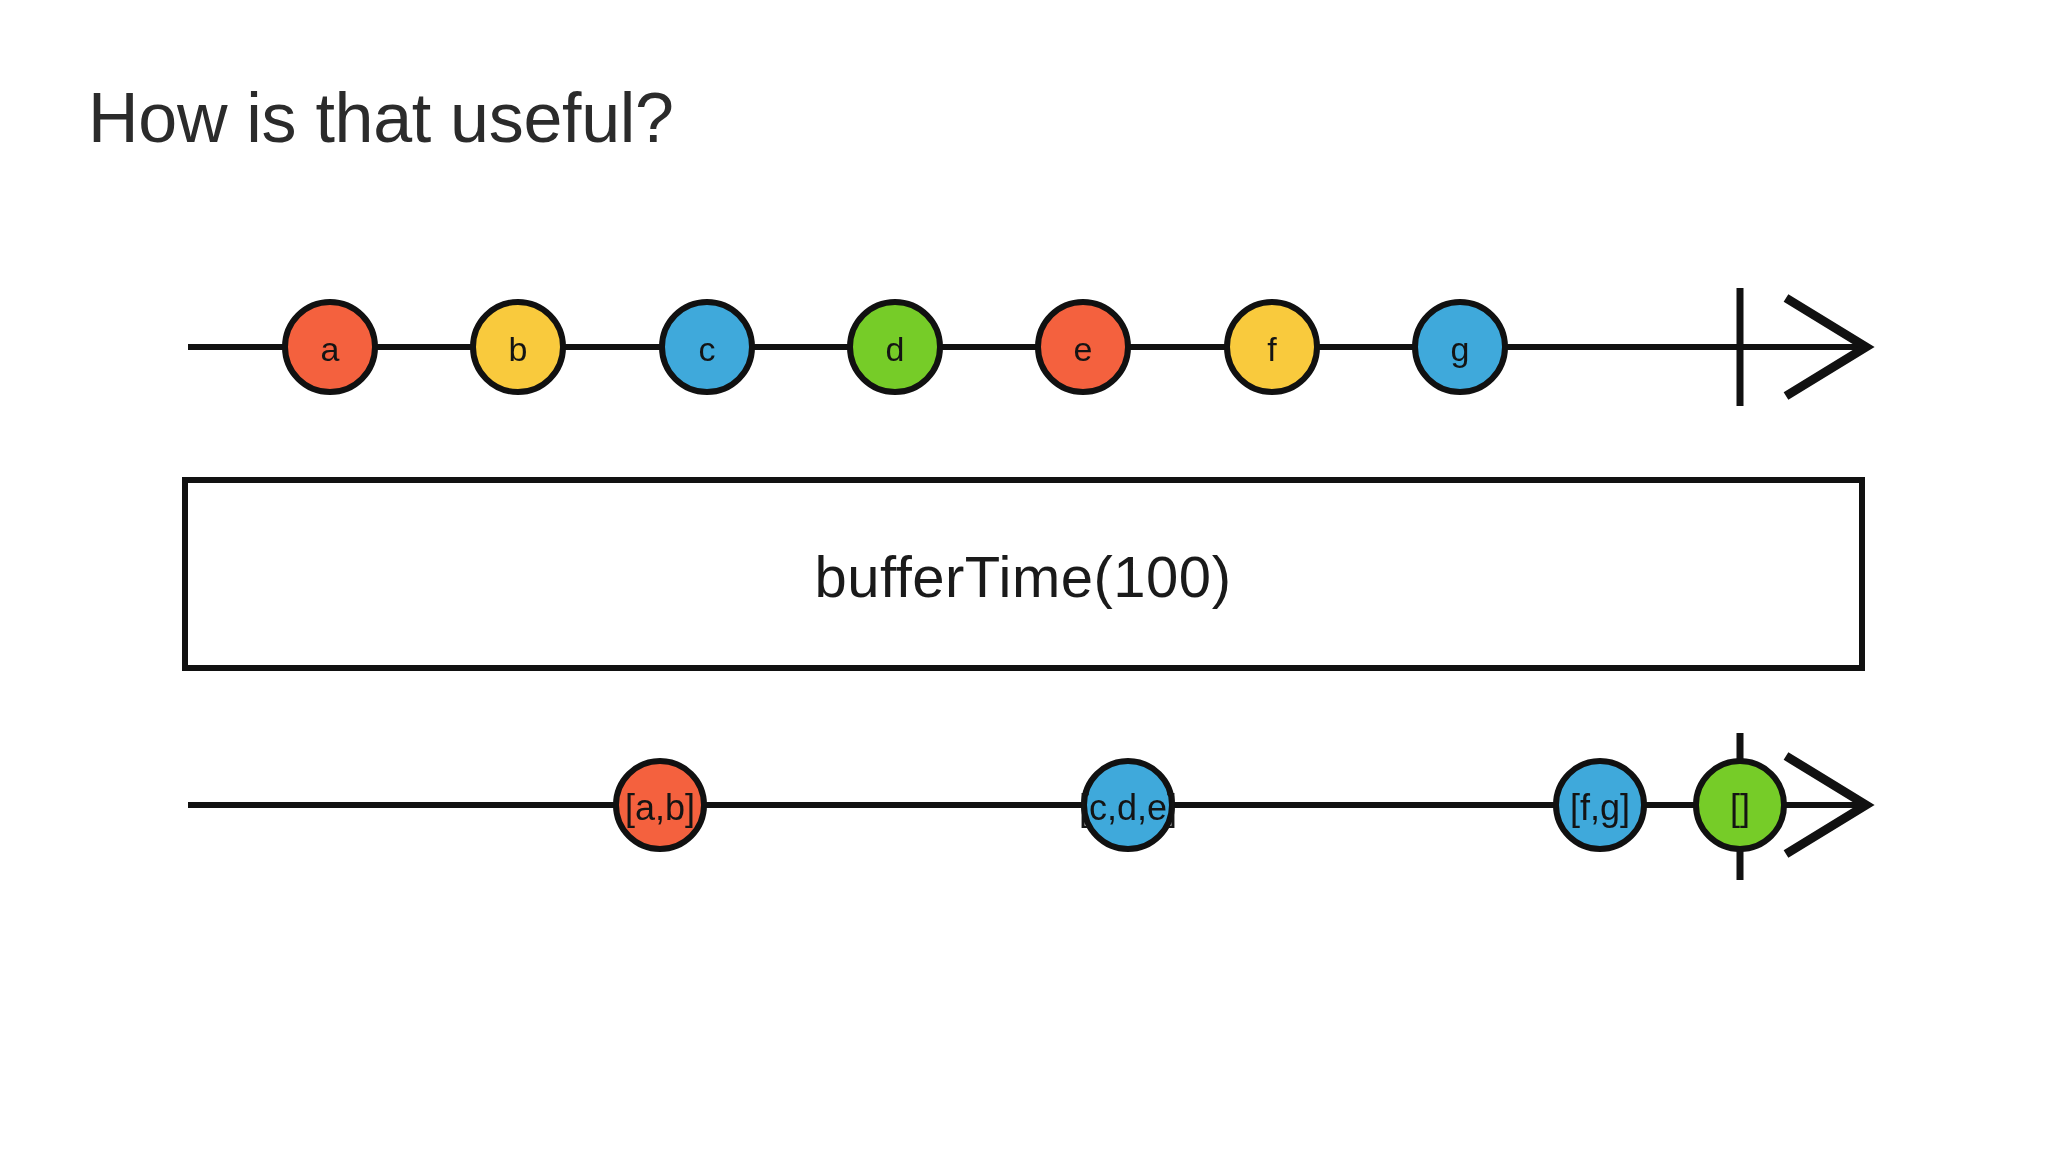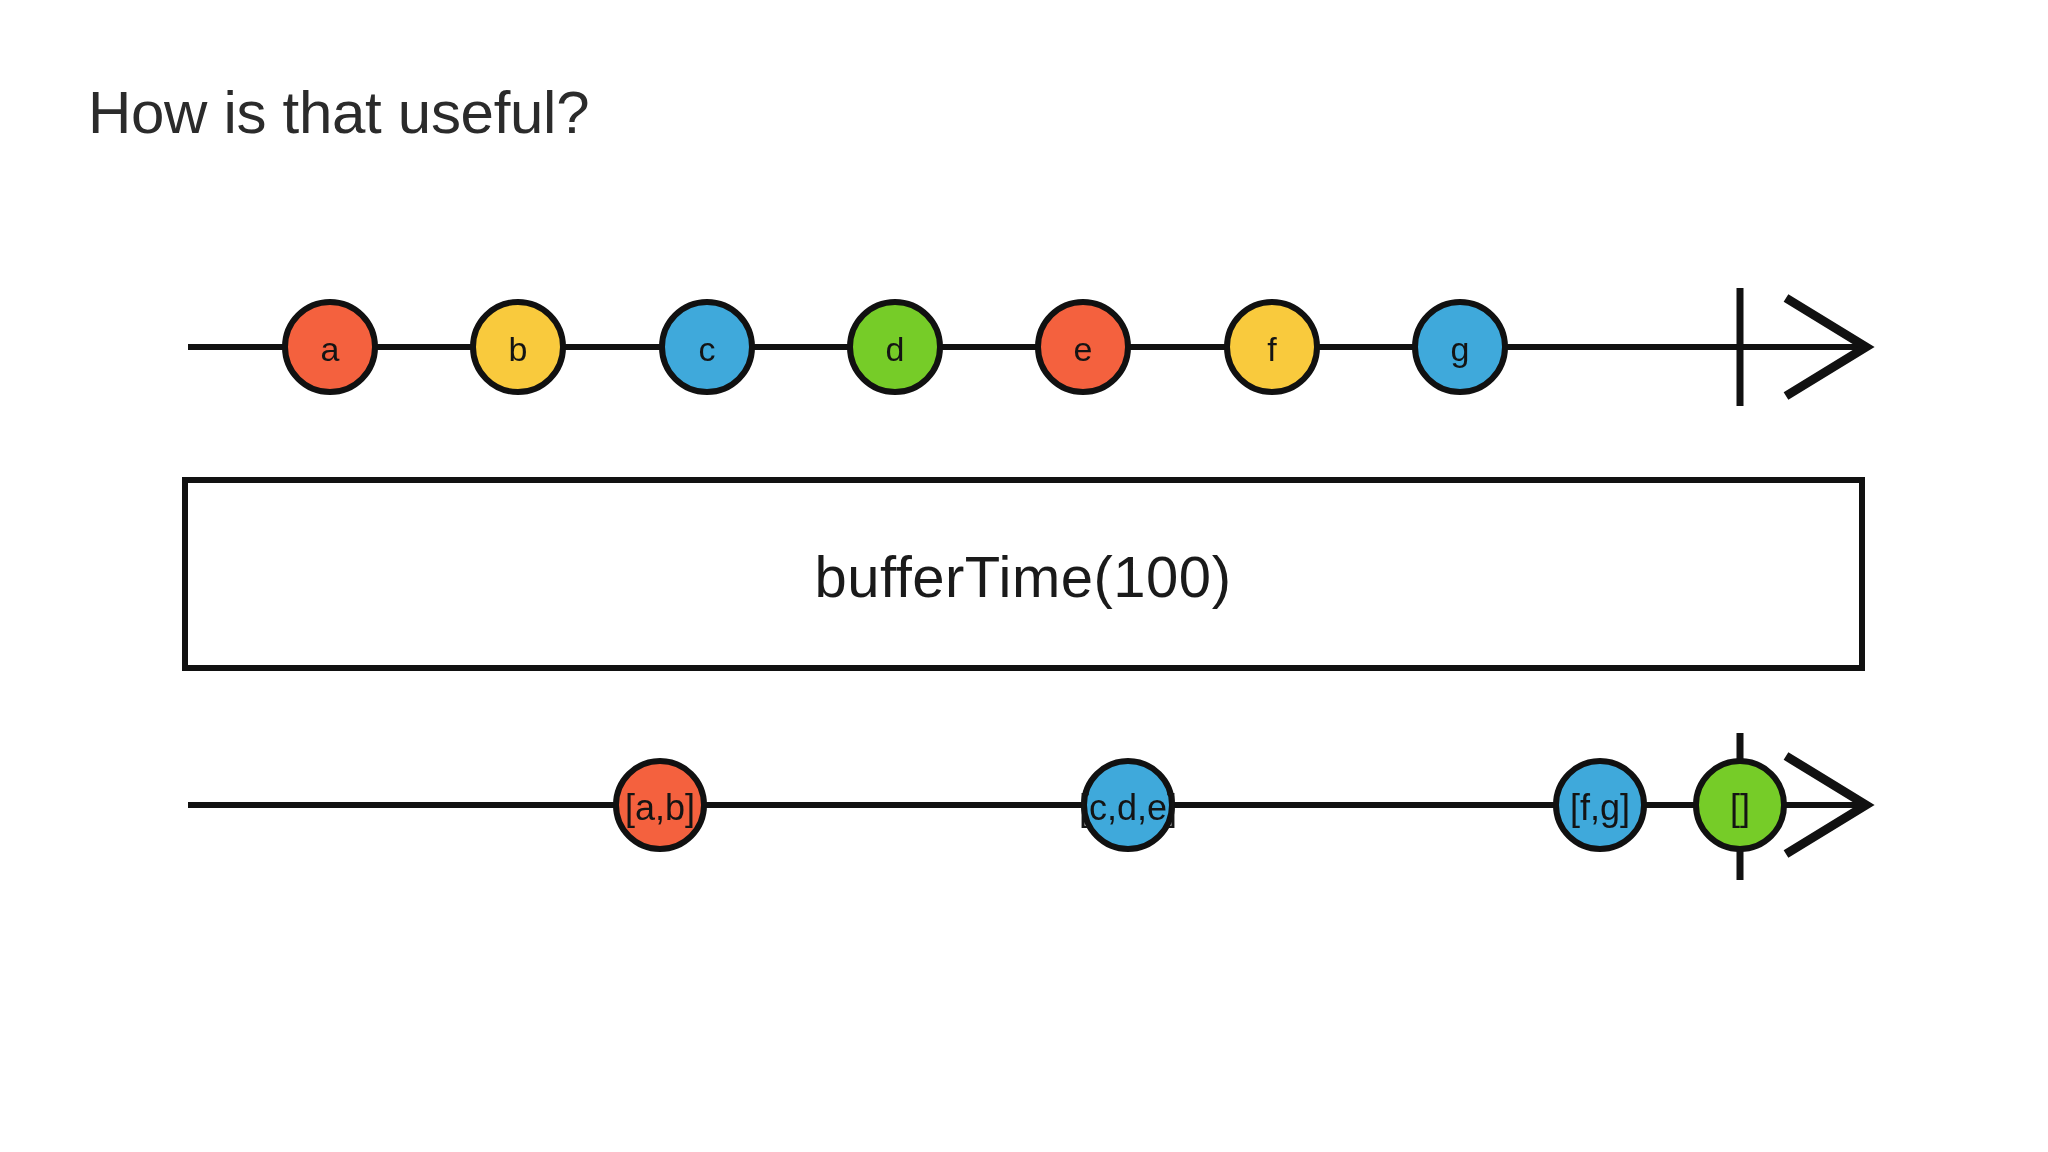--- a/index.html
+++ b/index.html
@@ -16,21 +16,21 @@
   }
   .slide {
     position: absolute;
     inset: 0;
     background: #ffffff;
   }
   .slide-title {
     position: absolute;
     left: 88px;
     top: 78px;
-    font-size: 60px;
+    font-size: 70px;
     font-weight: 400;
     color: #2b2b2b;
     letter-spacing: -0.3px;
     white-space: nowrap;
   }
   .marble-diagram {
     position: absolute;
     left: 0;
     top: 0;
     width: 2048px;

